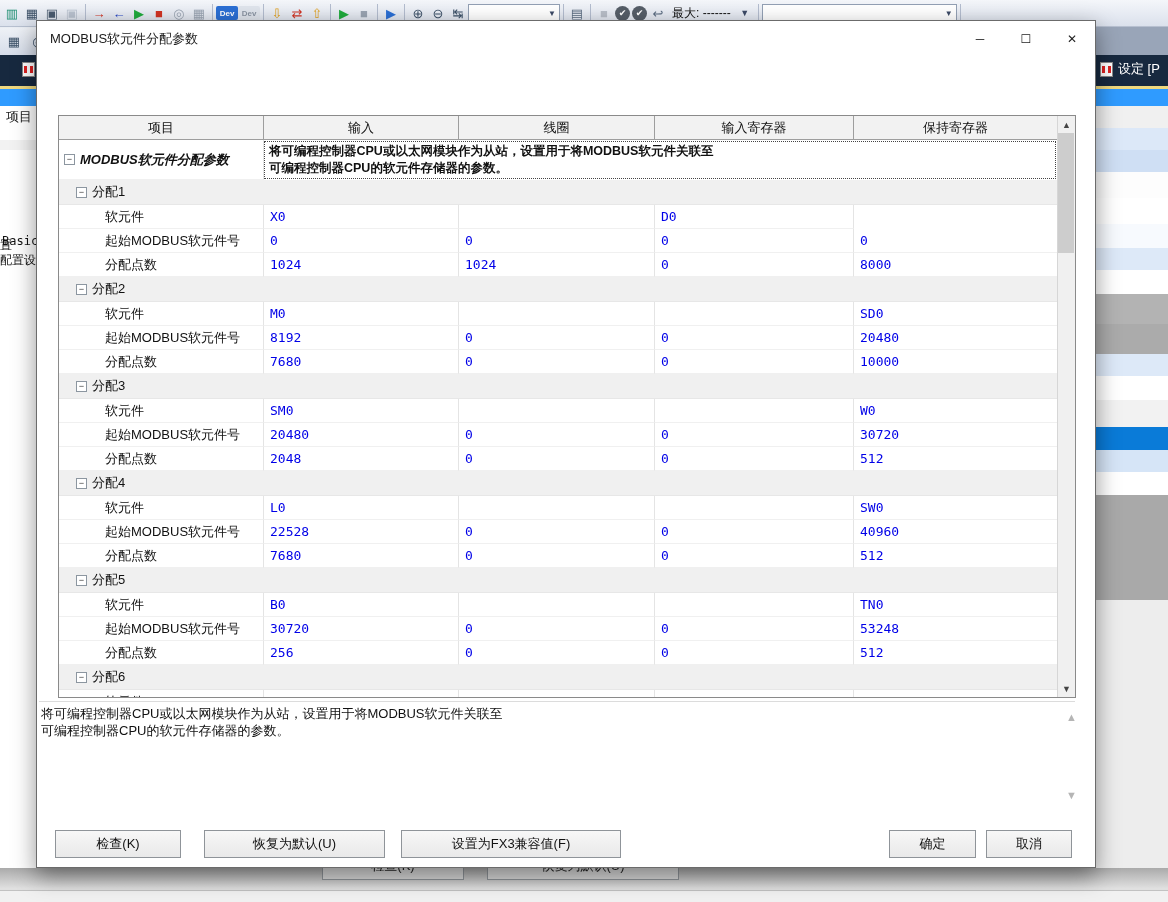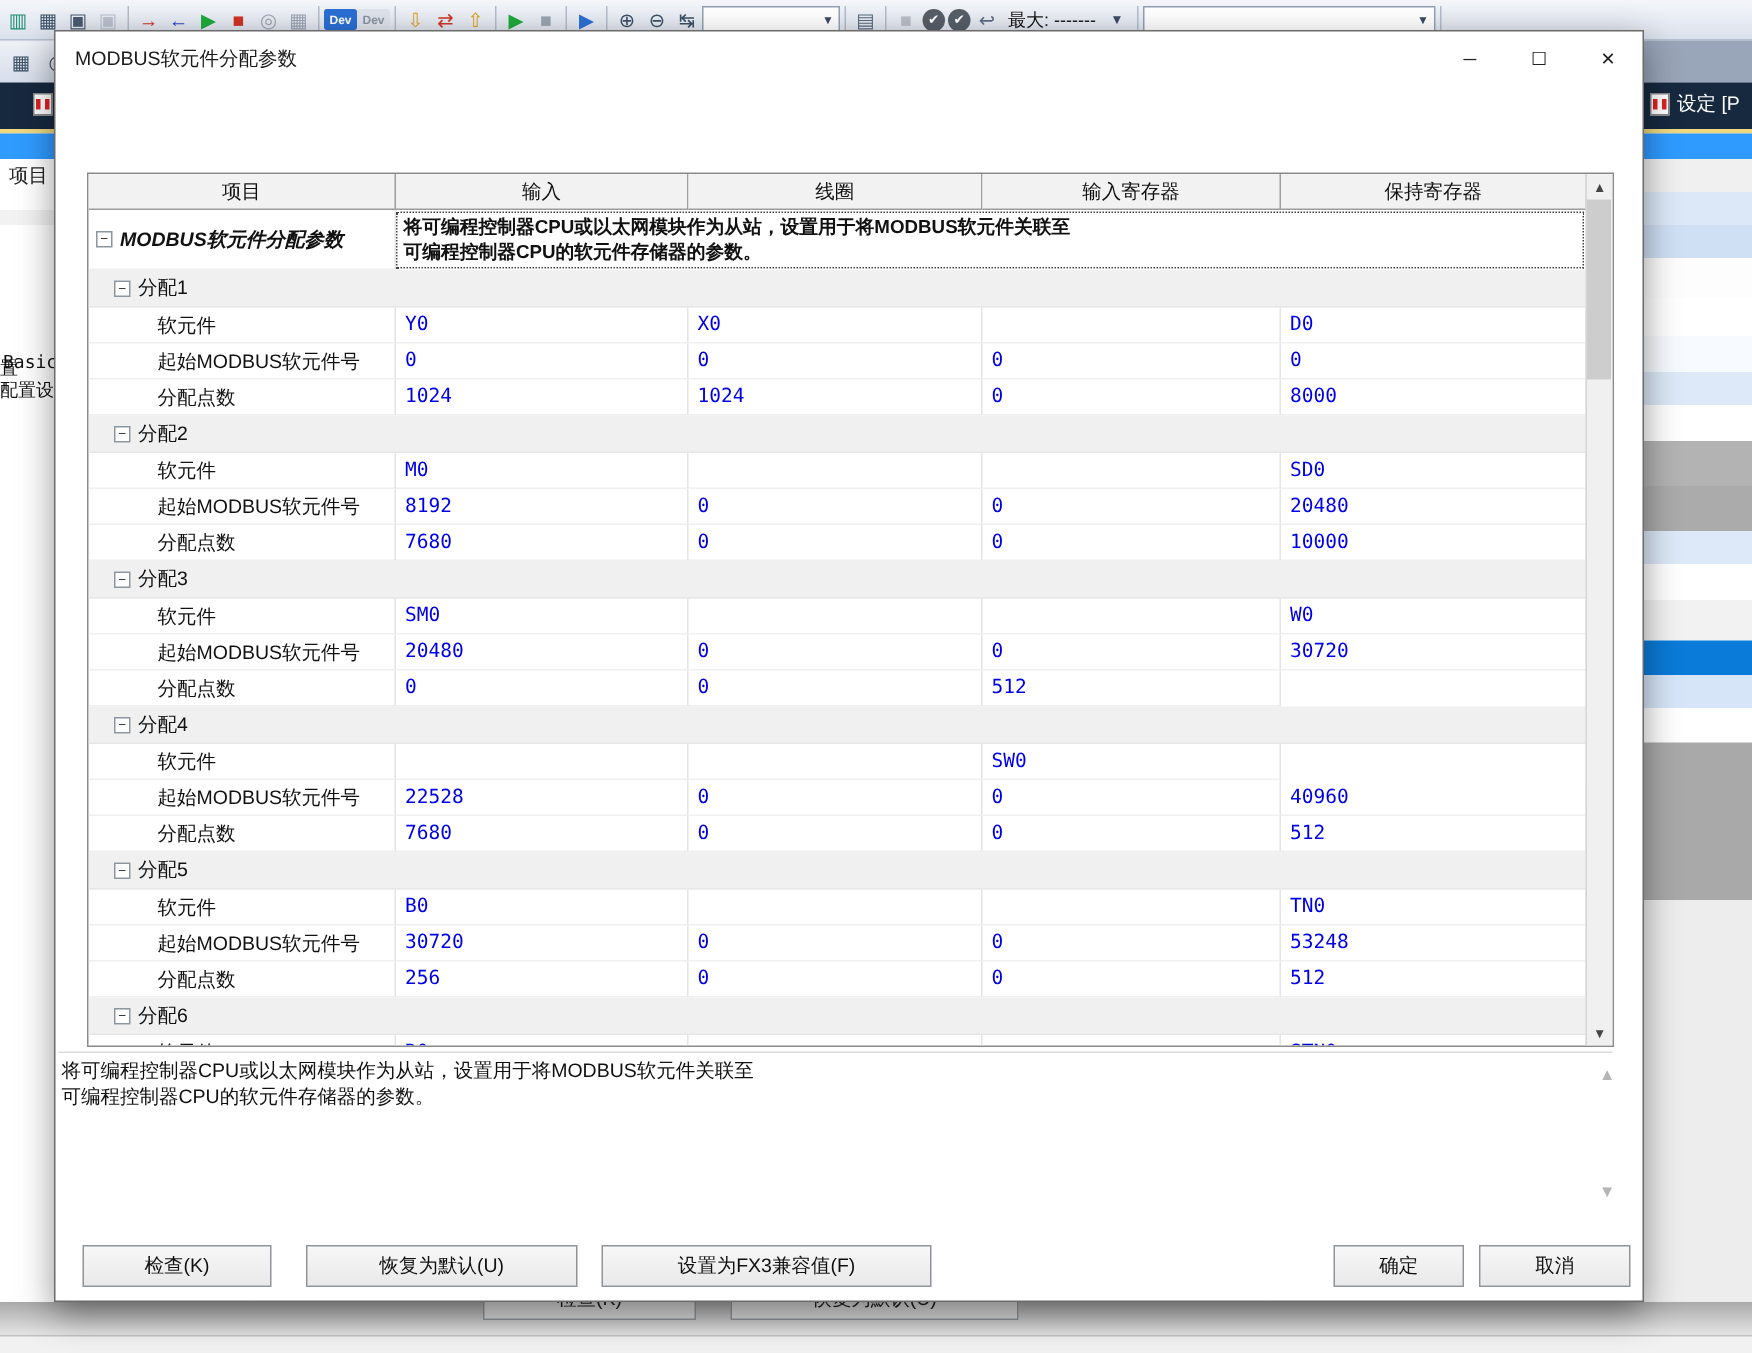--- a/index.html
+++ b/index.html
@@ -217,21 +217,20 @@
 可编程控制器CPU的软元件存储器的参数。</div>
         </div>
         <div class="trow group" style="padding-left: 17px;">
           <span class="treebox">−</span>
           <span class="treelbl">分配1</span>
         </div>
         <div class="trow leaf">
           <div class="tcell ">
             <span class="treelbl">软元件</span>
           </div>
-          <div class="tcell val">Y0</div>
           <div class="tcell val">X0</div>
           <div class="tcell val"></div>
           <div class="tcell val">D0</div>
         </div>
         <div class="trow leaf">
           <div class="tcell ">
             <span class="treelbl">起始MODBUS软元件号</span>
           </div>
           <div class="tcell val">0</div>
           <div class="tcell val">0</div>
@@ -297,32 +296,34 @@
           </div>
           <div class="tcell val">20480</div>
           <div class="tcell val">0</div>
           <div class="tcell val">0</div>
           <div class="tcell val">30720</div>
         </div>
         <div class="trow leaf">
           <div class="tcell ">
             <span class="treelbl">分配点数</span>
           </div>
+          <div class="tcell val">2048</div>
           <div class="tcell val">0</div>
           <div class="tcell val">0</div>
           <div class="tcell val">512</div>
         </div>
         <div class="trow group" style="padding-left: 17px;">
           <span class="treebox">−</span>
           <span class="treelbl">分配4</span>
         </div>
         <div class="trow leaf">
           <div class="tcell ">
             <span class="treelbl">软元件</span>
           </div>
+          <div class="tcell val">L0</div>
           <div class="tcell val"></div>
           <div class="tcell val"></div>
           <div class="tcell val">SW0</div>
         </div>
         <div class="trow leaf">
           <div class="tcell ">
             <span class="treelbl">起始MODBUS软元件号</span>
           </div>
           <div class="tcell val">22528</div>
           <div class="tcell val">0</div>
@@ -401,16 +402,16 @@
   </div>
   <div class="btn" style="left:167px;top:809px;width:181px;">
     <span>恢复为默认(U)</span>
   </div>
   <div class="btn" style="left:364px;top:809px;width:220px;">
     <span>设置为FX3兼容值(F)</span>
   </div>
   <div class="btn" style="left:852px;top:809px;width:87px;">
     <span>确定</span>
   </div>
-  <div class="btn" style="left:949px;top:809px;width:101px;">
+  <div class="btn" style="left:949px;top:809px;width:86px;">
     <span>取消</span>
   </div>
 </div>
 
 </body></html>

